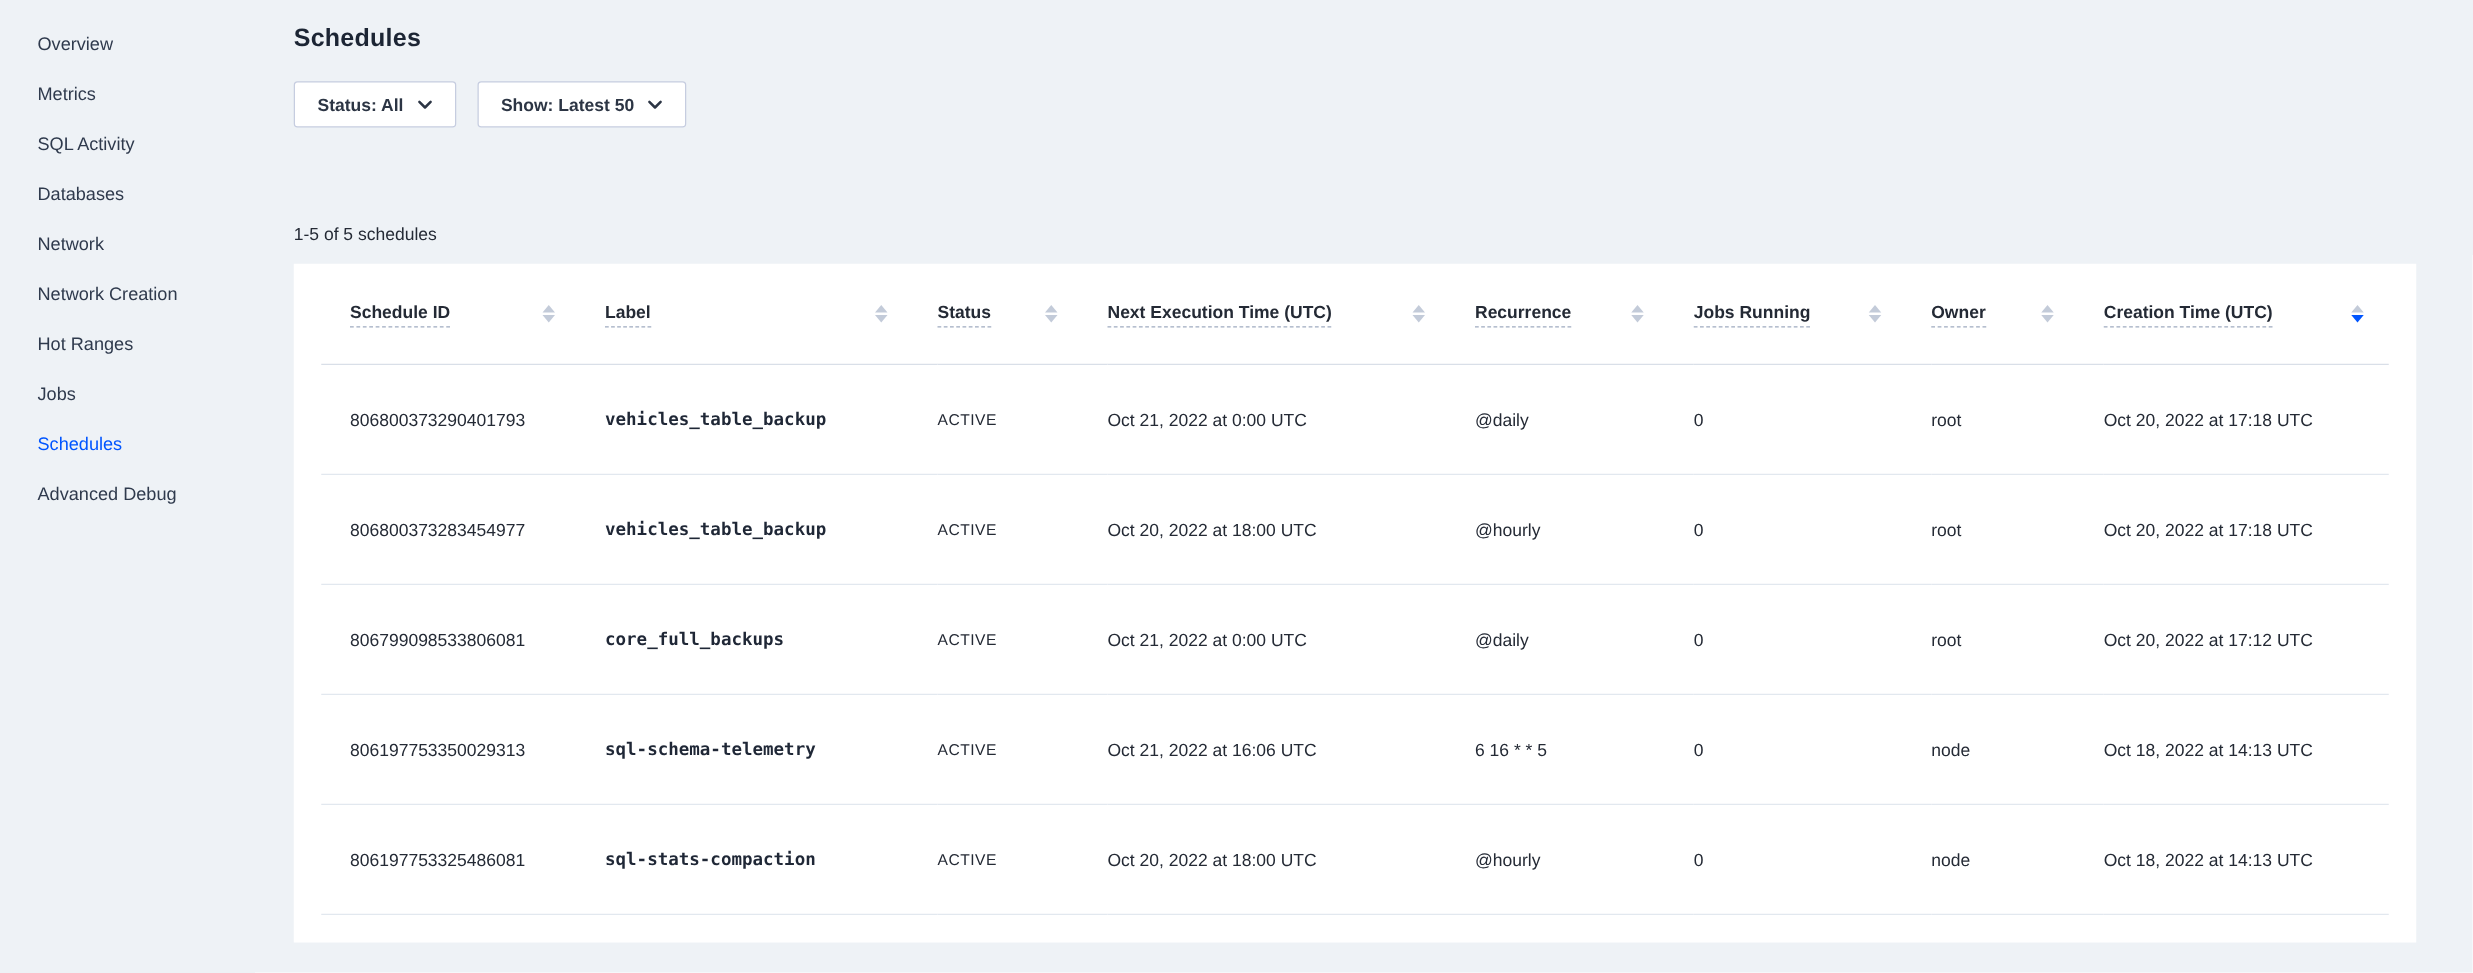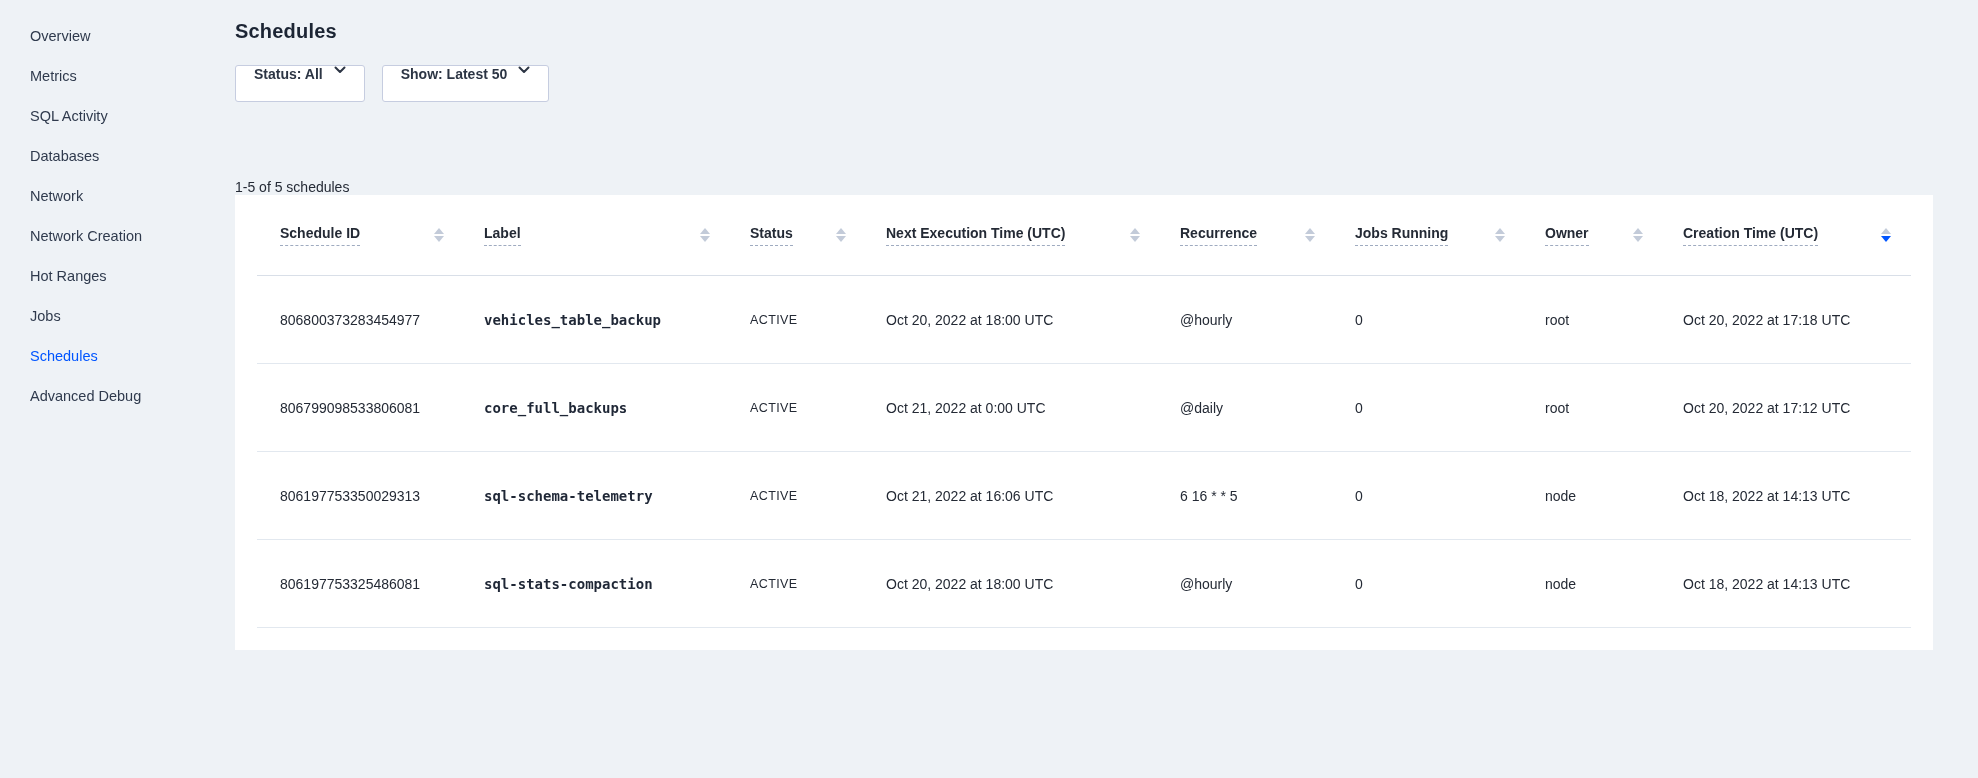--- a/index.html
+++ b/index.html
@@ -23,29 +23,29 @@
 
   
   .main{flex:1;padding-right:45px;box-sizing:border-box;}
   .page-title{
     font-size:20px;font-weight:700;color:#1c2534;
     margin:20px 0 0 0;letter-spacing:0.2px;
   }
   .filters{display:flex;gap:17px;margin-top:22px;}
   .dropdown{
     height:37px;background:#ffffff;border:1px solid #c6cde0;border-radius:3px;
-    display:flex;align-items:flex-start;gap:11px;padding:0 18px;
+    display:flex;align-items:center;gap:11px;padding:0 18px;
     font-size:14px;font-weight:700;color:#2c3544;cursor:pointer;box-sizing:border-box;
   }
   .chev{display:inline-flex;}
   .results{margin-top:77px;font-size:14px;color:#242a35;}
 
   
   .card{
-    background:#ffffff;margin-top:0;padding:0 22px 22px 22px;
+    background:#ffffff;margin-top:16px;padding:0 22px 22px 22px;
     box-sizing:border-box;
   }
   table{width:100%;border-collapse:collapse;table-layout:fixed;}
   thead th{
     height:80px;vertical-align:middle;text-align:left;
     font-size:14px;font-weight:700;color:#242a35;
     border-bottom:1px solid #d9dfe8;position:relative;cursor:pointer;
     padding:0;
   }
   th:first-child,td:first-child{padding-left:23px;}
@@ -155,20 +155,30 @@
                   <span class="down"></span>
                 </span></th>
             <th class="sorted-desc"><span class="hd">Creation Time (UTC)</span><span class="caret">
                   <span class="up"></span>
                   <span class="down"></span>
                 </span></th>
           </tr>
         </thead>
         <tbody>
           <tr>
+            <td>806800373290401793</td>
+            <td class="mono">vehicles_table_backup</td>
+            <td class="status">ACTIVE</td>
+            <td>Oct 21, 2022 at 0:00 UTC</td>
+            <td>@daily</td>
+            <td>0</td>
+            <td>root</td>
+            <td>Oct 20, 2022 at 17:18 UTC</td>
+          </tr>
+          <tr>
             <td>806800373283454977</td>
             <td class="mono">vehicles_table_backup</td>
             <td class="status">ACTIVE</td>
             <td>Oct 20, 2022 at 18:00 UTC</td>
             <td>@hourly</td>
             <td>0</td>
             <td>root</td>
             <td>Oct 20, 2022 at 17:18 UTC</td>
           </tr>
           <tr>

